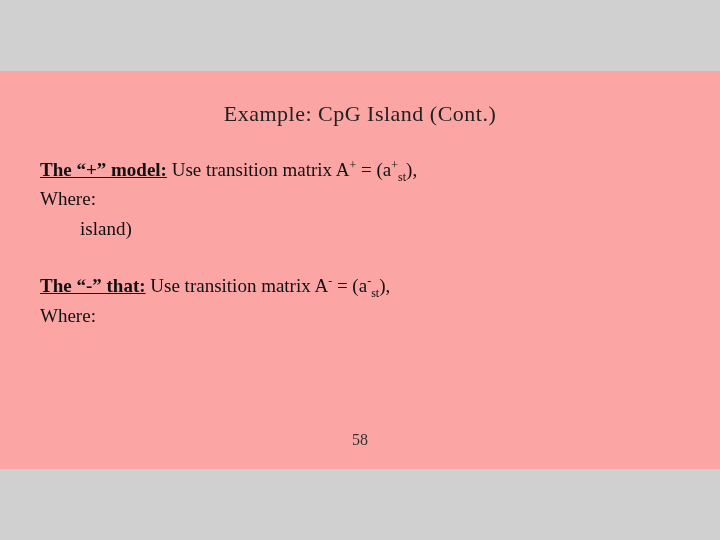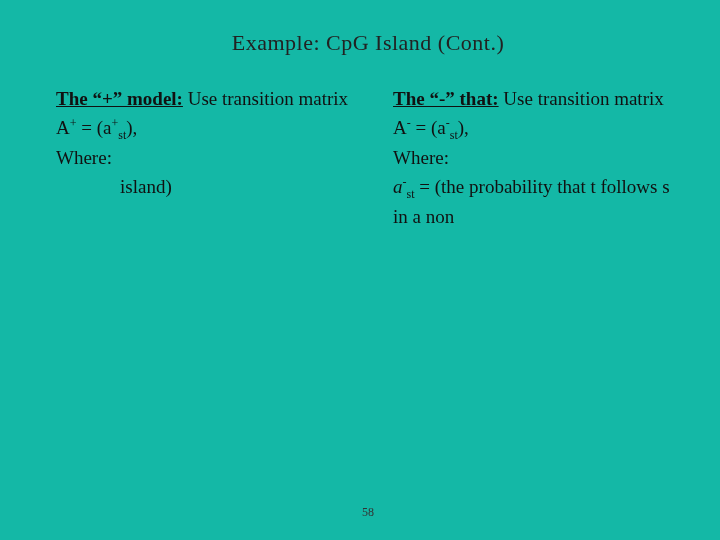--- a/index.html
+++ b/index.html
@@ -8,68 +8,68 @@
       height: 540px;
       background: #d0d0d0;
       font-family: 'Times New Roman', Times, serif;
       display: flex;
       align-items: center;
       justify-content: center;
       overflow: hidden;
     }
     .slide {
       width: 720px;
-      height: 540px;
-      background: #14b8a6;
+      height: 398px;
+      background: #fca5a5;
       display: flex;
       flex-direction: column;
-      padding: 30px 40px 20px 56px;
+      padding: 30px 40px 20px 40px;
     }
     .title {
       text-align: center;
       font-size: 22px;
       font-weight: normal;
       color: #222;
       margin-bottom: 28px;
       letter-spacing: 0.5px;
     }
     .content {
       flex: 1;
       display: flex;
-      flex-direction: row;
+      flex-direction: column;
       justify-content: flex-start;
       gap: 28px;
     }
     .block {
       font-size: 19px;
       line-height: 1.55;
       color: #111;
     }
     .model-label {
       text-decoration: underline;
       font-weight: bold;
     }
     .indent {
     }
     .indent2 {
-      margin-left: 64px;
+      margin-left: 40px;
     }
     sup {
       font-size: 12px;
       vertical-align: super;
       line-height: 0;
     }
     sub {
       font-size: 12px;
       vertical-align: sub;
       line-height: 0;
     }
     .page-number {
       text-align: center;
-      font-size: 12px;
+      font-size: 16px;
       color: #333;
       margin-top: auto;
       padding-top: 10px;
     }
     .italic-a {
       font-style: italic;
     }
   </style>
 </head>
 <body>
@@ -90,20 +90,17 @@
       </div>
     </div>
 
     <div class="block">
       <div>
         <span class="model-label">The “-” that:</span><span> Use transition matrix A<sup>-</sup> = (a<sup>-</sup><sub>st</sub>),</span>
       </div>
       <div class="indent">
         <span>Where:</span>
       </div>
-      <div>
-        <span class="italic-a">a</span><sup>-</sup><sub>st</sub><span> = (the probability  that t follows s in a non</span>
-      </div>
     </div>
 
   </div>
   <div class="page-number">58</div>
 </div>
 
 </body></html>

